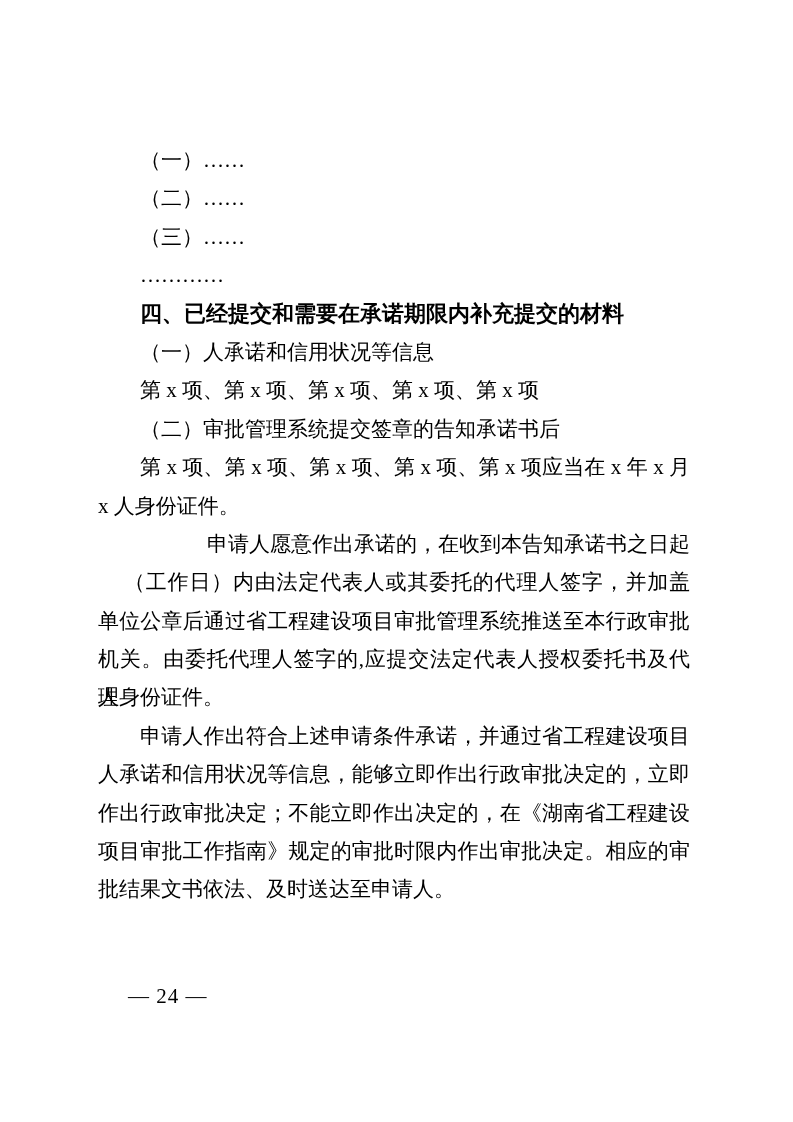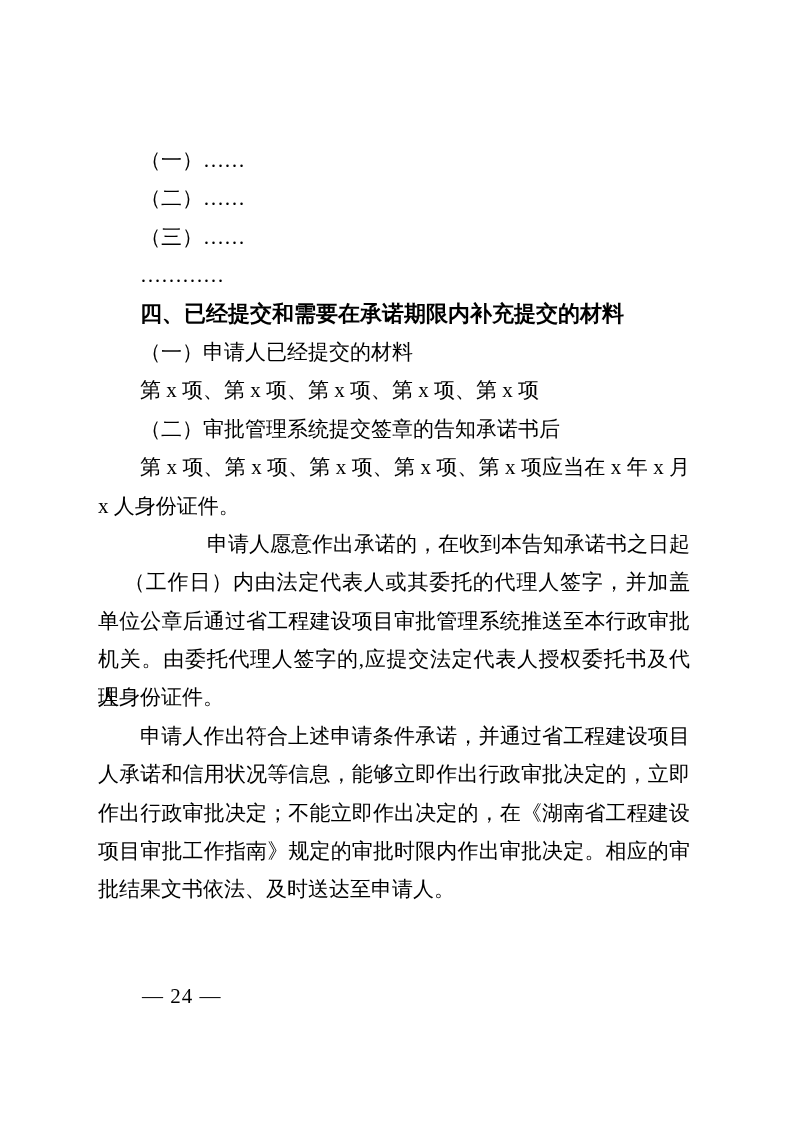--- a/index.html
+++ b/index.html
@@ -33,38 +33,38 @@
     font-family: "Liberation Sans", "DejaVu Sans", sans-serif;
     font-weight: bold;
     font-size: 22px;
   }
   .line.fill {
     text-align: justify;
     text-align-last: justify;
   }
   .page-number {
     position: absolute;
-    left: 142px; top: 981px;
+    left: 128px; top: 981px;
     font-size: 21px;
     line-height: 30px;
     color: #000000;
     letter-spacing: 1px;
   }
 </style>
 </head>
 <body>
 
 <div class="page">
   <main class="text-column" id="line-container">
       <div class="line body" style="text-indent: 42px;">（一）……</div>
       <div class="line body" style="text-indent: 42px;">（二）……</div>
       <div class="line body" style="text-indent: 42px;">（三）……</div>
       <div class="line body" style="text-indent: 42px;">…………</div>
       <div class="line heading" style="text-indent: 42px; font-family: Liberation Serif, serif;">四、已经提交和需要在承诺期限内补充提交的材料</div>
-      <div class="line body" style="text-indent: 42px;">（一）申请人已经提交的材料</div>
+      <div class="line body" style="text-indent: 42px;">（一）人承诺和信用状况等信息</div>
       <div class="line body" style="text-indent: 42px;">第 x 项、第 x 项、第 x 项、第 x 项、第 x 项</div>
       <div class="line body" style="text-indent: 42px;">（二）审批管理系统提交签章的告知承诺书后</div>
       <div class="line body fill" style="text-indent: 42px;">第 x 项、第 x 项、第 x 项、第 x 项、第 x 项应当在 x 年 x 月</div>
       <div class="line body" style="text-indent: 0px;">x 人身份证件。</div>
       <div class="line body" style="text-indent: 42px; text-align: right;">申请人愿意作出承诺的，在收到本告知承诺书之日起</div>
       <div class="line body fill" style="text-indent: 26px;">（工作日）内由法定代表人或其委托的代理人签字，并加盖</div>
       <div class="line body fill" style="text-indent: 0px;">单位公章后通过省工程建设项目审批管理系统推送至本行政审批</div>
       <div class="line body fill" style="text-indent: 0px;">机关。由委托代理人签字的,应提交法定代表人授权委托书及代理</div>
       <div class="line body" style="text-indent: 0px;">人身份证件。</div>
       <div class="line body fill" style="text-indent: 42px;">申请人作出符合上述申请条件承诺，并通过省工程建设项目</div>

